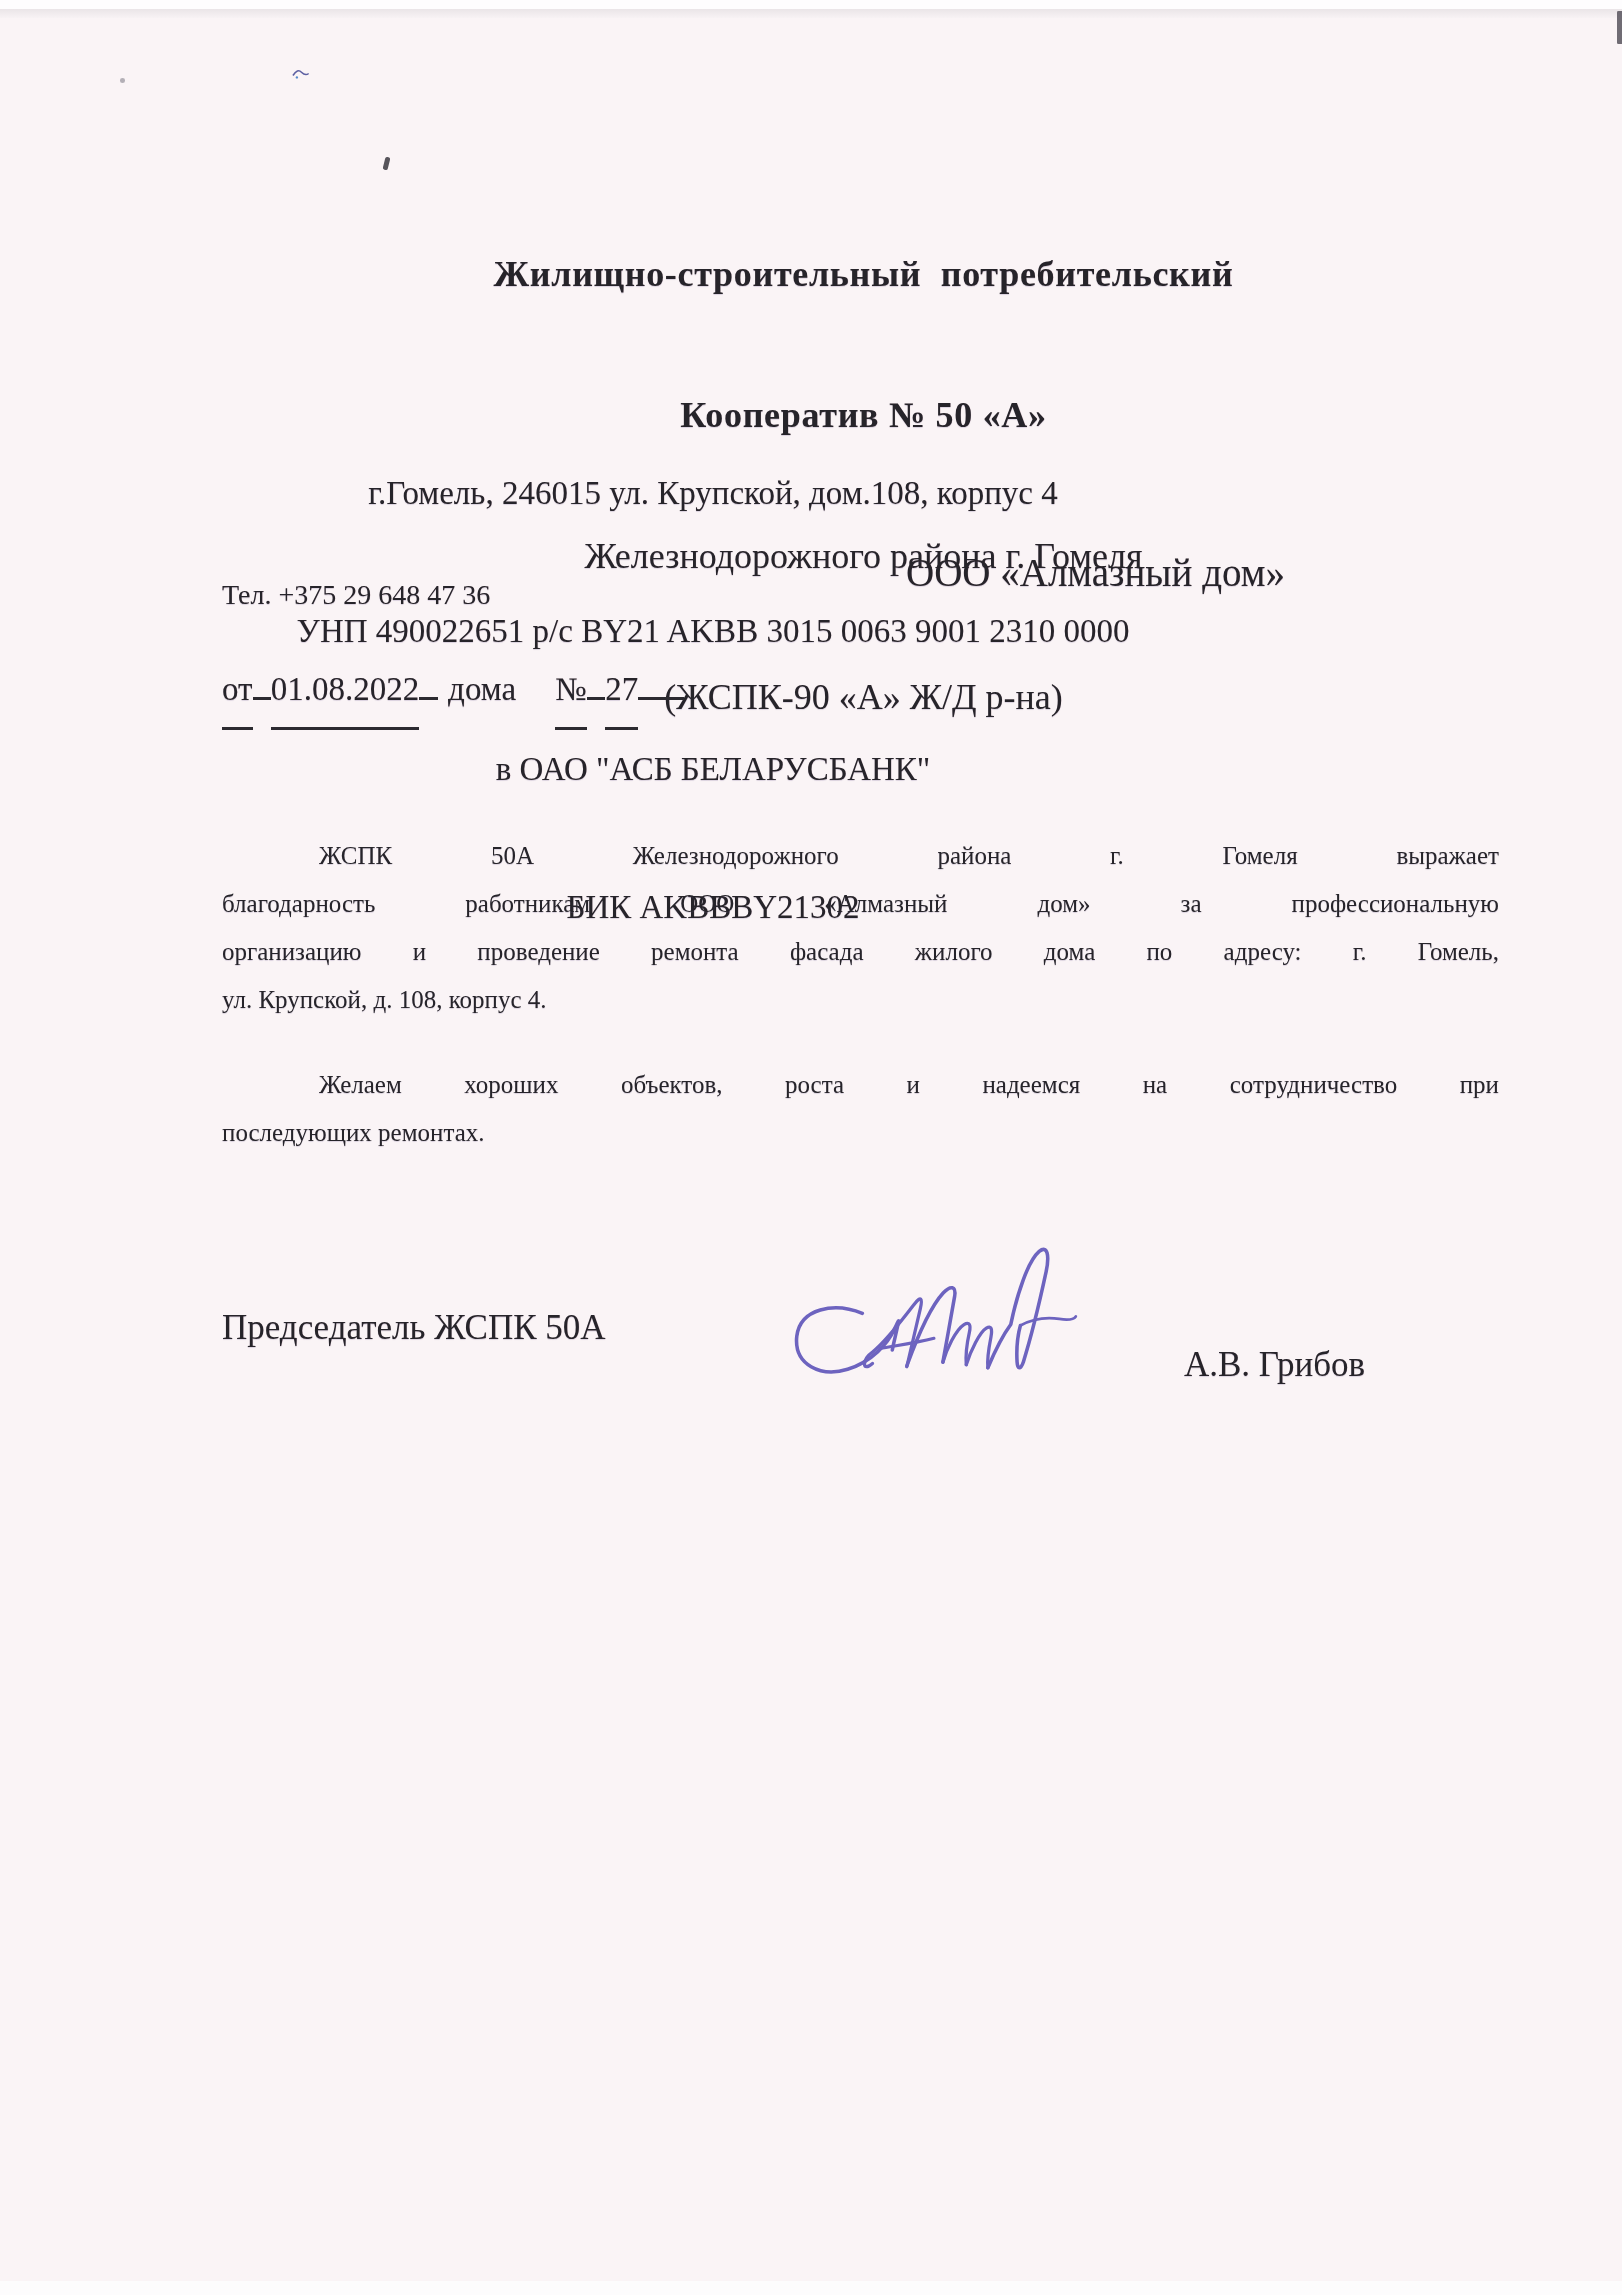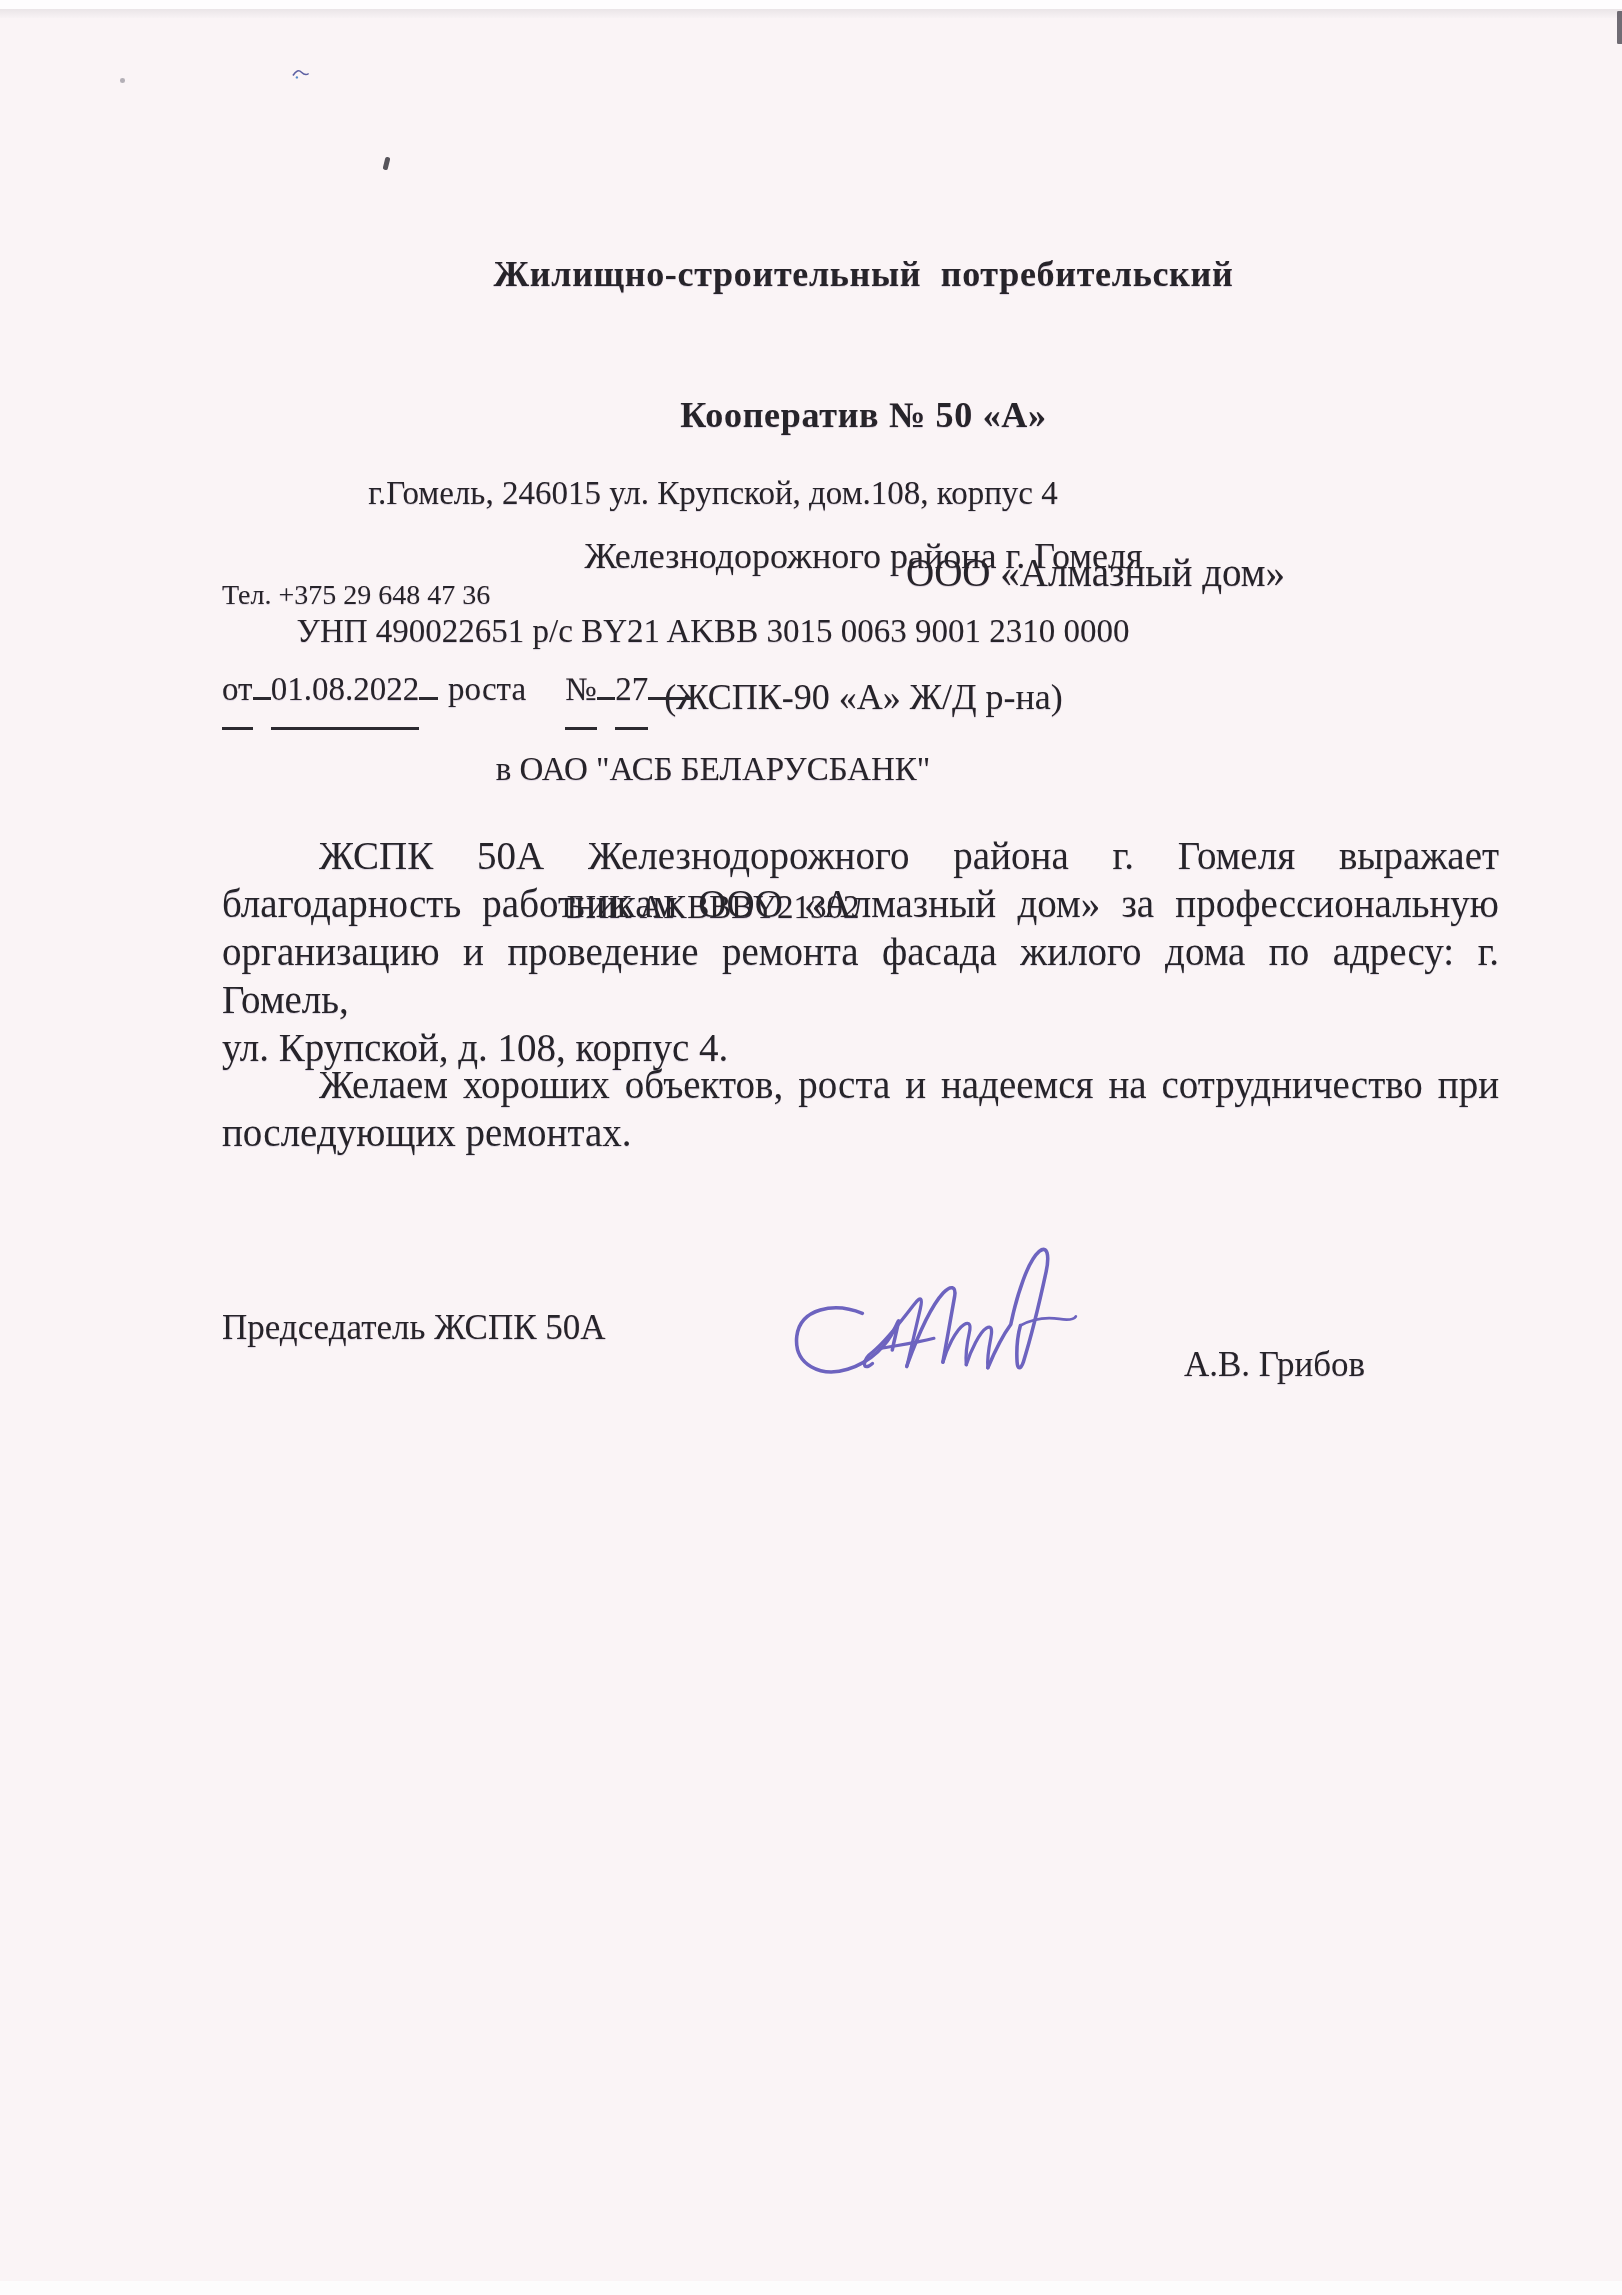--- a/index.html
+++ b/index.html
@@ -30,21 +30,21 @@
   .recipient { left: 906px; top: 553px; font-size: 39px; line-height: 39px; }
   .ref-line { left: 222px; top: 671px; font-size: 33px; line-height: 37px; white-space: nowrap; }
   .ref-line .u { border-bottom: 3.3px solid #2c2a30; padding-bottom: 20px; }
   .ref-line .ugap {
     display: inline-block; width: 18.3px; height: 7.9px;
     border-bottom: 3.3px solid #2c2a30;
   }
   .ref-line .ugap.w2 { width: 46px; }
   .ref-line .plain { margin: 0 11.8px 0 10.5px; }
   .ref-line .spacer { display: inline-block; width: 27.5px; }
-  .body-par { position: absolute; left: 222px; width: 1277px; font-size: 39px; }
+  .body-par { position: absolute; left: 222px; width: 1277px; font-size: 25px; }
   .jline {
     display: block; width: 100%; line-height: 48px;
     text-align: justify; text-align-last: justify;
     text-shadow: 0 0.7px 0.7px rgba(110, 90, 140, 0.22);
     white-space: normal;
   }
   .jline.first { text-indent: 97px; }
   .jline.last { text-align: center; text-align-last: left; }
   .sig-title { left: 222px; top: 1309px; font-size: 35px; line-height: 37px; }
   .sig-name { left: 1184px; top: 1309px; font-size: 35px; line-height: 37px; margin-top: 37px; }
@@ -96,21 +96,21 @@
     <div>г.Гомель, 246015 ул. Крупской, дом.108, корпус 4</div>
     <div>УНП 490022651 р/с BY21 AKBB 3015 0063 9001 2310 0000</div>
     <div>в ОАО "АСБ БЕЛАРУСБАНК"</div>
     <div>БИК AKBBBY21302</div>
   </div>
 
   <div class="txt tel-line">Тел. +375 29 648 47 36</div>
 
   <div class="txt recipient">ООО «Алмазный дом»</div>
 
-  <div class="txt ref-line"><span class="u">от</span><span class="ugap"></span><span class="u">01.08.2022</span><span class="ugap"></span><span class="plain">роста</span><span class="spacer"></span><span class="u">№</span><span class="ugap"></span><span class="u">27</span><span class="ugap w2"></span></div>
+  <div class="txt ref-line"><span class="u">от</span><span class="ugap"></span><span class="u">01.08.2022</span><span class="ugap"></span><span class="plain">дома</span><span class="spacer"></span><span class="u">№</span><span class="ugap"></span><span class="u">27</span><span class="ugap w2"></span></div>
 
   <div class="body-par" style="top:832px;">
     <span class="jline first">ЖСПК 50А Железнодорожного района г. Гомеля выражает</span>
     <span class="jline">благодарность работникам ООО «Алмазный дом» за профессиональную</span>
     <span class="jline">организацию и проведение ремонта фасада жилого дома по адресу: г. Гомель,</span>
     <span class="jline last">ул. Крупской, д. 108, корпус 4.</span>
   </div>
 
   <div class="body-par" style="top:1061px;">
     <span class="jline first">Желаем хороших объектов, роста и надеемся на сотрудничество при</span>

